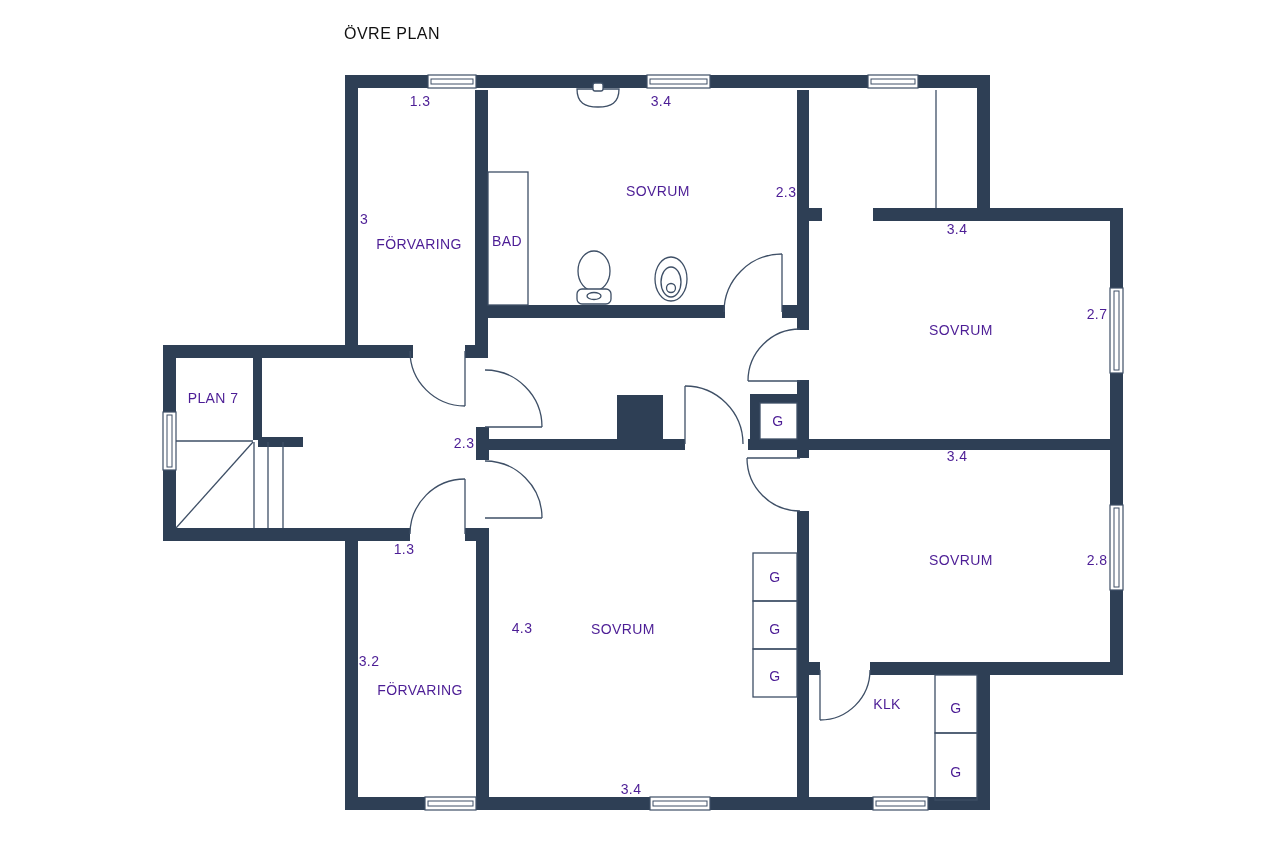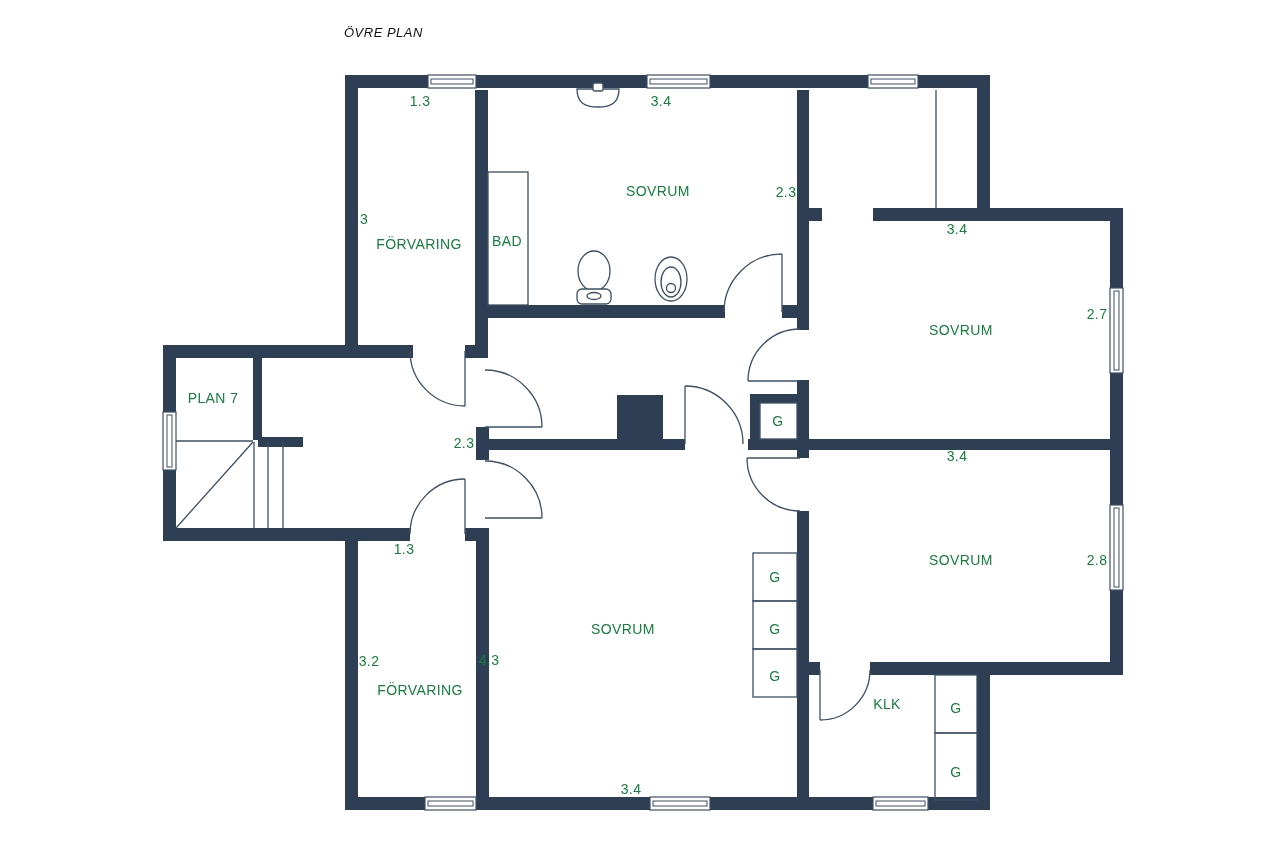--- a/index.html
+++ b/index.html
@@ -3,24 +3,24 @@
 <meta charset="utf-8">
 <style>
   html,body { margin:0; padding:0; background:#ffffff; }
   #stage {
     position:relative; width:1280px; height:853px; background:#ffffff;
     font-family:"Liberation Sans", sans-serif; overflow:hidden;
   }
   #plan-svg { position:absolute; left:0; top:0; }
   .lbl {
     position:absolute; transform:translate(-50%,-50%);
-    font-size:14px; color:#15803d; white-space:nowrap; letter-spacing:.4px;
+    font-size:14px; color:#4c1d95; white-space:nowrap; letter-spacing:.4px;
   }
   .title {
-    position:absolute; font-size:13px; color:#111111; letter-spacing:.5px;font-style:italic;
+    position:absolute; font-size:16px; color:#111111; letter-spacing:.5px;
   }
   .wall { fill:#2e3f55; }
   .thin { stroke:#3e4f66; stroke-width:1.3; fill:none; }
   .win  { stroke:#3e4f66; stroke-width:1.2; fill:#ffffff; }
   .winframe { stroke:#3e4f66; stroke-width:1; fill:none; }
   .fixture { stroke:#3e4f66; stroke-width:1.3; fill:#ffffff; }
 </style>
 </head>
 <body>
 
@@ -199,21 +199,21 @@
   <div class="lbl" style="left:420px; top:101px;">1.3</div>
   <div class="lbl" style="left:661px; top:101px;">3.4</div>
   <div class="lbl" style="left:364px; top:219px;">3</div>
   <div class="lbl" style="left:786px; top:192px;">2.3</div>
   <div class="lbl" style="left:957px; top:229px;">3.4</div>
   <div class="lbl" style="left:1097px; top:314px;">2.7</div>
   <div class="lbl" style="left:464px; top:443px;">2.3</div>
   <div class="lbl" style="left:957px; top:456px;">3.4</div>
   <div class="lbl" style="left:1097px; top:560px;text-align:right;">2.8</div>
   <div class="lbl" style="left:404px; top:549px;">1.3</div>
-  <div class="lbl" style="left:489px; top:628px;margin-top:32px;">4.3</div>
+  <div class="lbl" style="left:522px; top:628px;">4.3</div>
   <div class="lbl" style="left:369px; top:661px;">3.2</div>
   <div class="lbl" style="left:631px; top:789px;">3.4</div>
 
   <div class="lbl" style="left:778px; top:421px;">G</div>
   <div class="lbl" style="left:775px; top:577px;">G</div>
   <div class="lbl" style="left:775px; top:629px;">G</div>
   <div class="lbl" style="left:775px; top:676px;">G</div>
   <div class="lbl" style="left:956px; top:708px;">G</div>
   <div class="lbl" style="left:956px; top:772px;">G</div>
 

